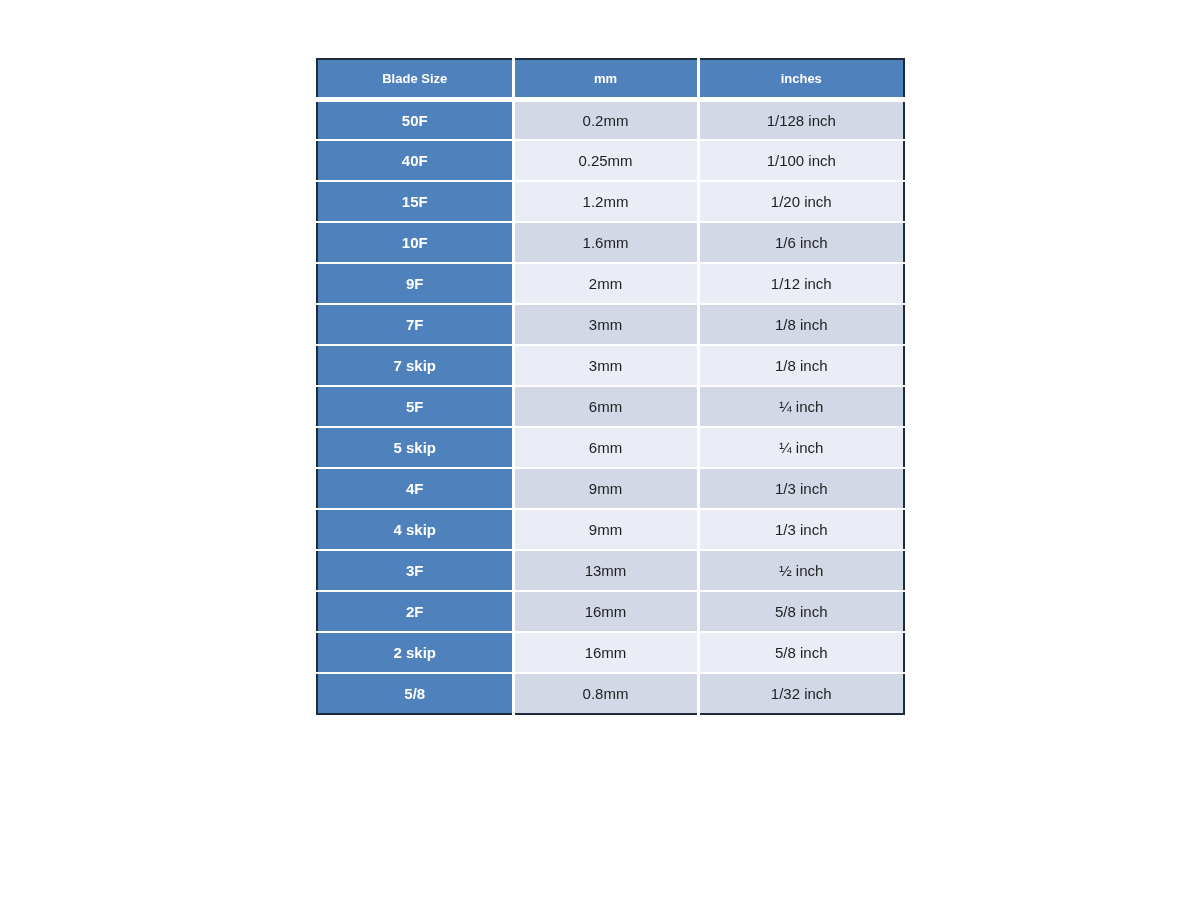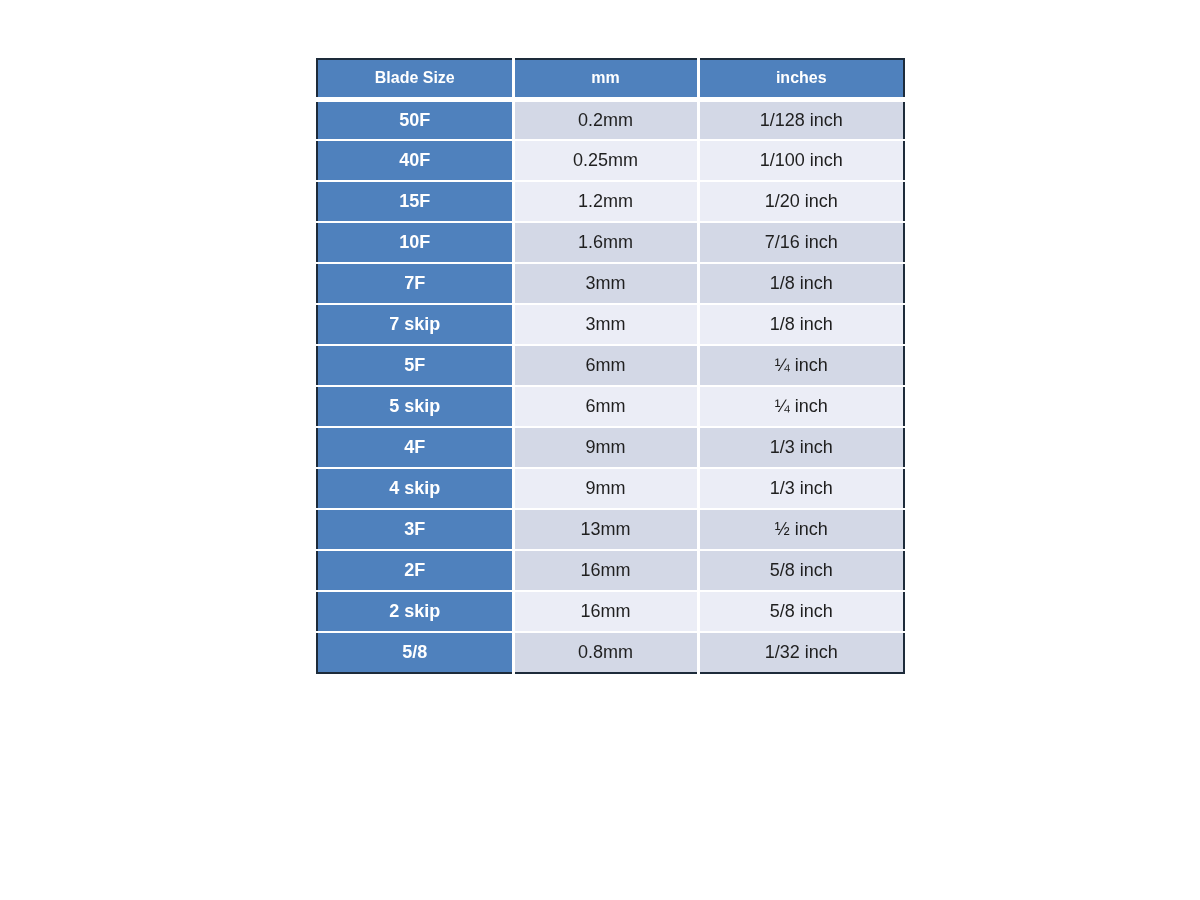--- a/index.html
+++ b/index.html
@@ -42,26 +42,26 @@
 
   th, td {
     text-align: center;
     vertical-align: middle;
     padding: 0;
   }
   th {
     background: var(--header-bg);
     color: var(--header-text);
     font-weight: bold;
-    font-size: 16px;
+    font-size: 13px;
     height: 40px;
     border-bottom: 5px solid var(--separator);
   }
   td {
-    font-size: 18px;
+    font-size: 15px;
     color: var(--cell-text);
     height: 41px;
     border-bottom: 2px solid var(--separator);
     margin-left: 24px;
   }
   th:not(:last-child),
   td:not(:last-child) {
     border-right: 3px solid var(--separator);
   }
   tr:last-child td { border-bottom: none; }
@@ -104,21 +104,26 @@
     <td class="val-cell">1/100 inch</td>
   </tr>
           <tr class="band-light">
     <td class="blade-cell">15F</td>
     <td class="val-cell">1.2mm</td>
     <td class="val-cell">1/20 inch</td>
   </tr>
           <tr class="band-dark">
     <td class="blade-cell">10F</td>
     <td class="val-cell">1.6mm</td>
-    <td class="val-cell">7/16 inch</td>
+    <td class="val-cell">1/6 inch</td>
+  </tr>
+          <tr class="band-light">
+    <td class="blade-cell">9F</td>
+    <td class="val-cell">2mm</td>
+    <td class="val-cell">1/12 inch</td>
   </tr>
           <tr class="band-dark">
     <td class="blade-cell">7F</td>
     <td class="val-cell">3mm</td>
     <td class="val-cell">1/8 inch</td>
   </tr>
           <tr class="band-light">
     <td class="blade-cell">7 skip</td>
     <td class="val-cell">3mm</td>
     <td class="val-cell">1/8 inch</td>

